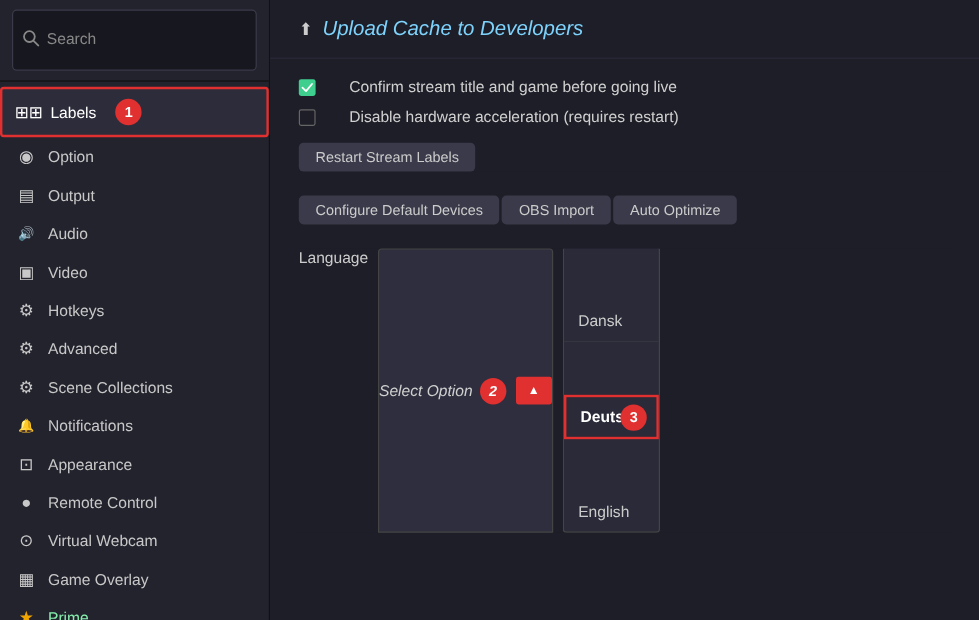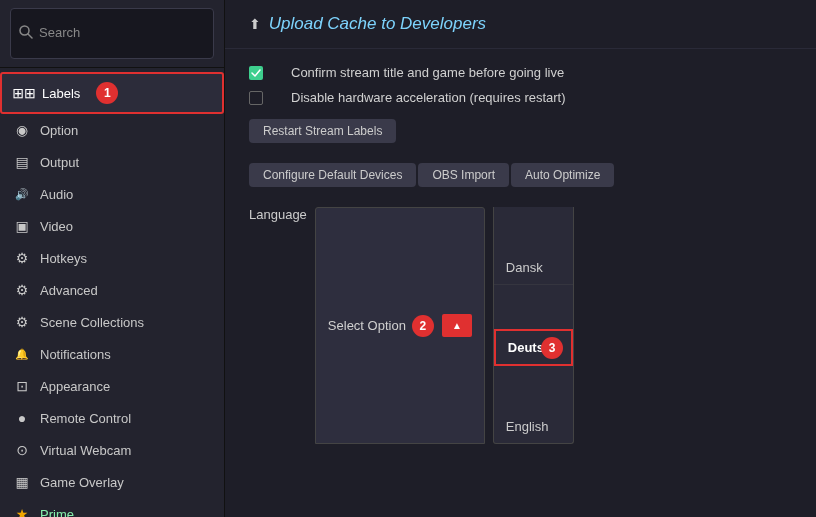--- a/index.html
+++ b/index.html
@@ -220,23 +220,24 @@
       margin-bottom: 4px;
     }
 
     .dropdown-header {
       display: flex;
       align-items: center;
       justify-content: space-between;
       background: #2e2e3e;
       border: 1px solid #444;
       border-radius: 3px 3px 0 0;
-      padding: 8px 12px;
+      padding: 8px 0;
       cursor: pointer;
       position: relative;
+      font-style: italic;
     }
 
     .dropdown-arrow-btn {
       background: #e03030;
       border: 2px solid #e03030;
       padding: 4px 8px;
       cursor: pointer;
       display: flex;
       align-items: center;
       justify-content: center;

